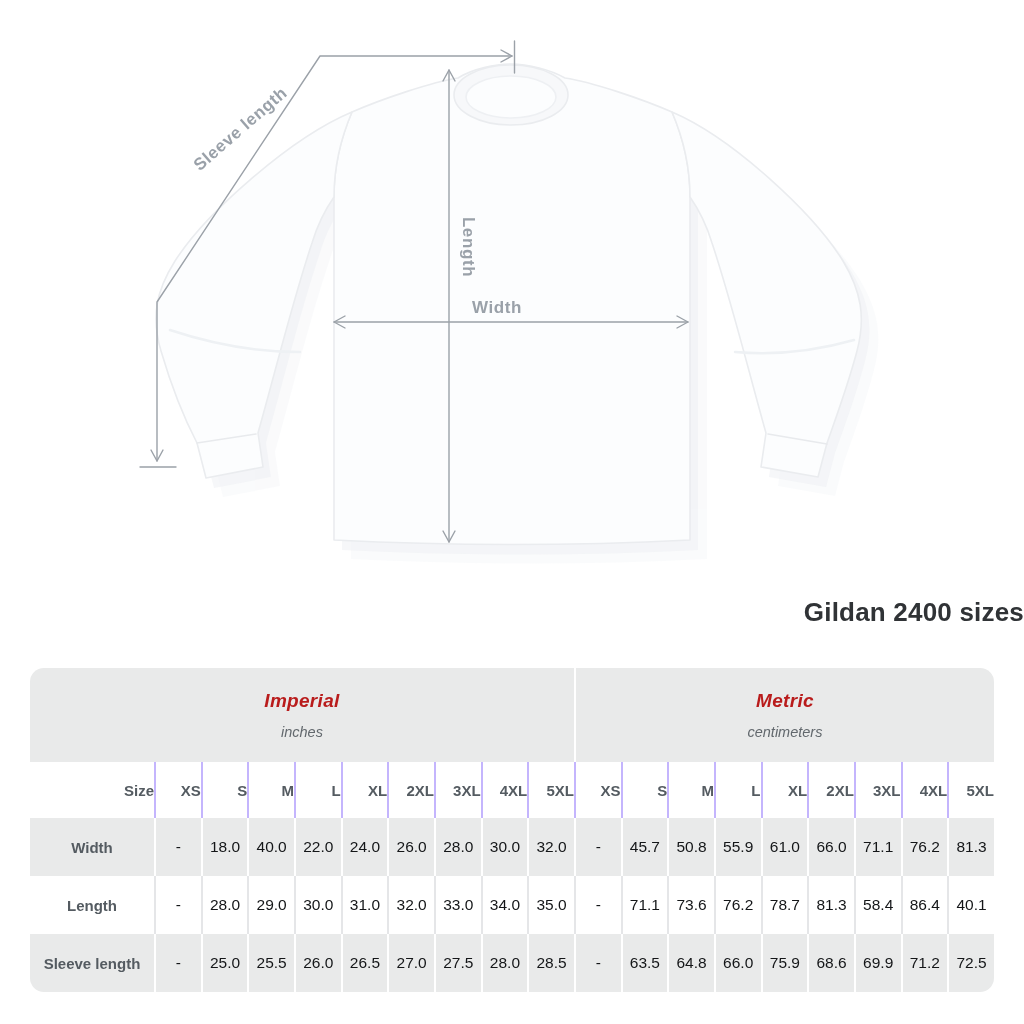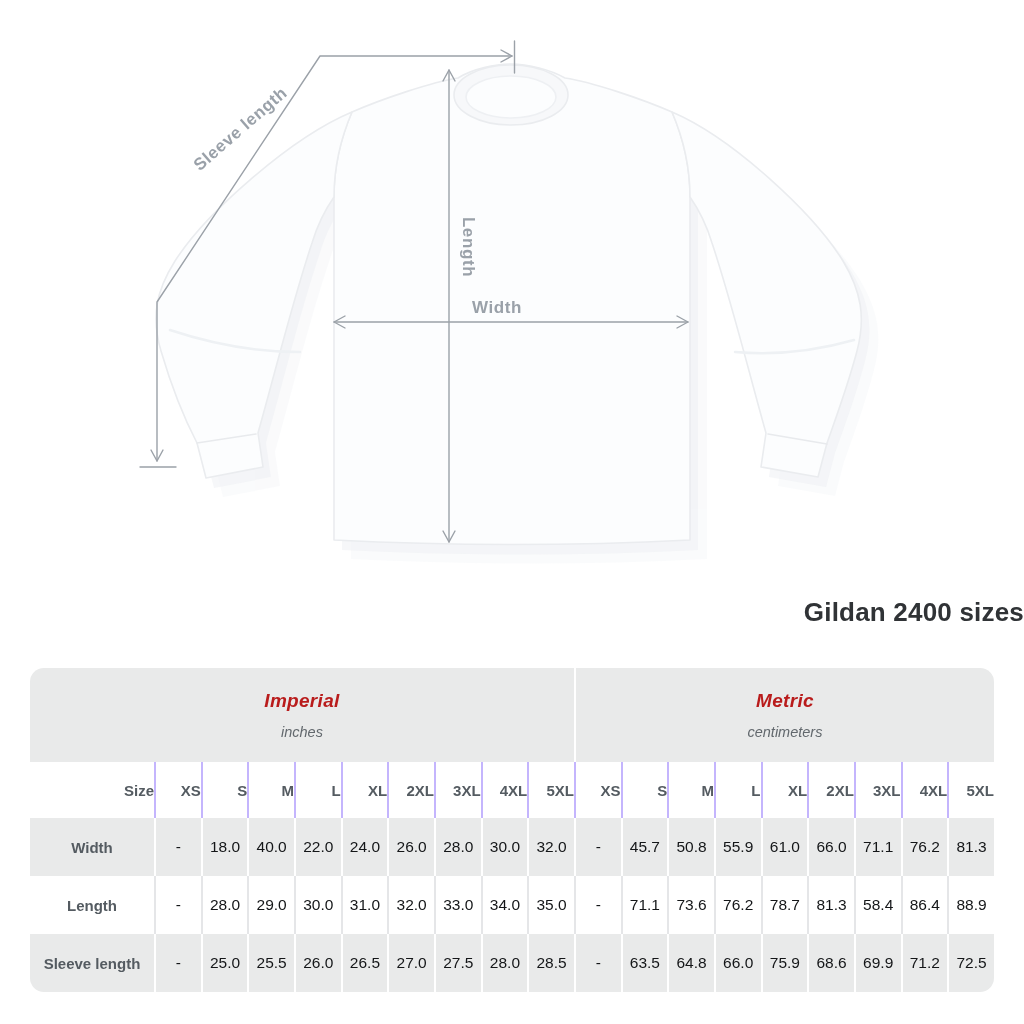--- a/index.html
+++ b/index.html
@@ -183,21 +183,21 @@
             <td>34.0</td>
             <td>35.0</td>
             <td>-</td>
             <td>71.1</td>
             <td>73.6</td>
             <td>76.2</td>
             <td>78.7</td>
             <td>81.3</td>
             <td>58.4</td>
             <td>86.4</td>
-            <td>88.9</td>
+            <td>40.1</td>
           </tr>
           <tr class="data-row row-shade">
             <td class="row-label">Sleeve length</td>
             <td>-</td>
             <td>25.0</td>
             <td>25.5</td>
             <td>26.0</td>
             <td>26.5</td>
             <td>27.0</td>
             <td>27.5</td>

